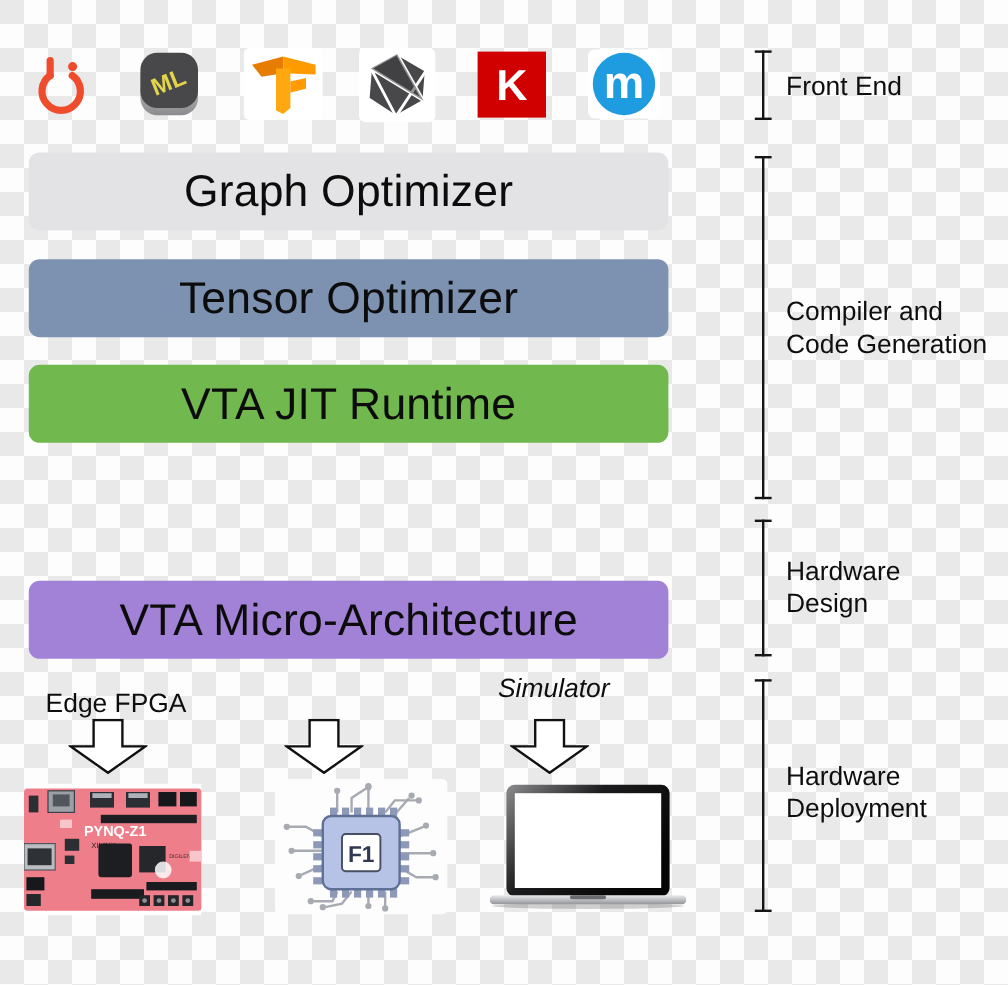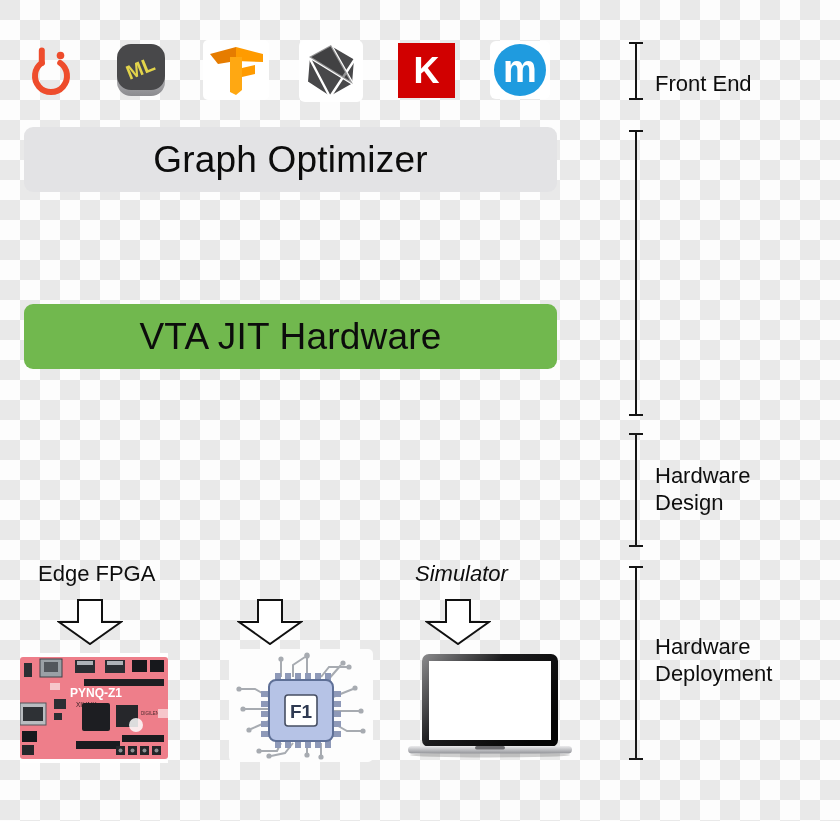--- a/index.html
+++ b/index.html
@@ -79,21 +79,23 @@
 
   <div class="logo" style="left:490px;top:41px;">
     <svg width="60" height="58" viewBox="0 0 60 58">
       <rect x="0" y="0" width="60" height="58" rx="6" fill="#ffffff"></rect>
       <circle cx="30" cy="29" r="26" fill="#1f9bdf"></circle>
       <text x="30" y="41" text-anchor="middle" font-size="38" font-weight="bold" fill="#ffffff" font-family="Liberation Serif, serif">m</text>
     </svg>
   </div>
 
   <div class="layer" style="top: 127px; background-color: rgb(227, 227, 229);">Graph Optimizer</div>
-  <div class="layer" style="top: 304px; background-color: rgb(113, 184, 78);">VTA JIT Hardware</div>
+  <div class="layer" style="top: 216px; background-color: rgb(125, 146, 177);">Tensor Optimizer</div>
+  <div class="layer" style="top: 304px; background-color: rgb(113, 184, 78);">VTA JIT Runtime</div>
+  <div class="layer" style="top: 484px; background-color: rgb(162, 130, 214);">VTA Micro-Architecture</div>
 
   <div class="bracket" style="left:629px;top:42px;height:58px;">
     <div class="cap top"></div>
       <div class="stem"></div>
       <div class="cap bot"></div>
   </div>
   <div class="bracket" style="left:629px;top:130px;height:286px;">
     <div class="cap top"></div>
       <div class="stem"></div>
       <div class="cap bot"></div>
@@ -102,33 +104,37 @@
     <div class="cap top"></div>
       <div class="stem"></div>
       <div class="cap bot"></div>
   </div>
   <div class="bracket" style="left:629px;top:566px;height:194px;">
     <div class="cap top"></div>
       <div class="stem"></div>
       <div class="cap bot"></div>
   </div>
 
-  <div class="anno" style="top:58px;margin-top:12px;">
+  <div class="anno" style="top:58px;">
     <div>Front End</div>
+  </div>
+  <div class="anno" style="top:246px;">
+    <div>Compiler and</div>
+    <div>Code Generation</div>
   </div>
   <div class="anno" style="top:462px;">
     <div>Hardware</div>
     <div>Design</div>
   </div>
   <div class="anno" style="top:633px;">
     <div>Hardware</div>
     <div>Deployment</div>
   </div>
 
-  <div class="dep-label" style="left:38px;">Edge FPGA</div>
+  <div class="dep-label" style="left:38px;margin-top:12px;">Edge FPGA</div>
   <div class="dep-label" style="left:415px;font-style:italic;">Simulator</div>
 
   <div class="abs" style="left:57px;top:599px;">
     <svg width="66" height="46" viewBox="0 0 66 46">
         <polygon points="21,1 45,1 45,23 64,23 33,45 2,23 21,23" fill="#fff" stroke="#111" stroke-width="2"></polygon>
       </svg>
   </div>
   <div class="abs" style="left:237px;top:599px;">
     <svg width="66" height="46" viewBox="0 0 66 46">
         <polygon points="21,1 45,1 45,23 64,23 33,45 2,23 21,23" fill="#fff" stroke="#111" stroke-width="2"></polygon>

